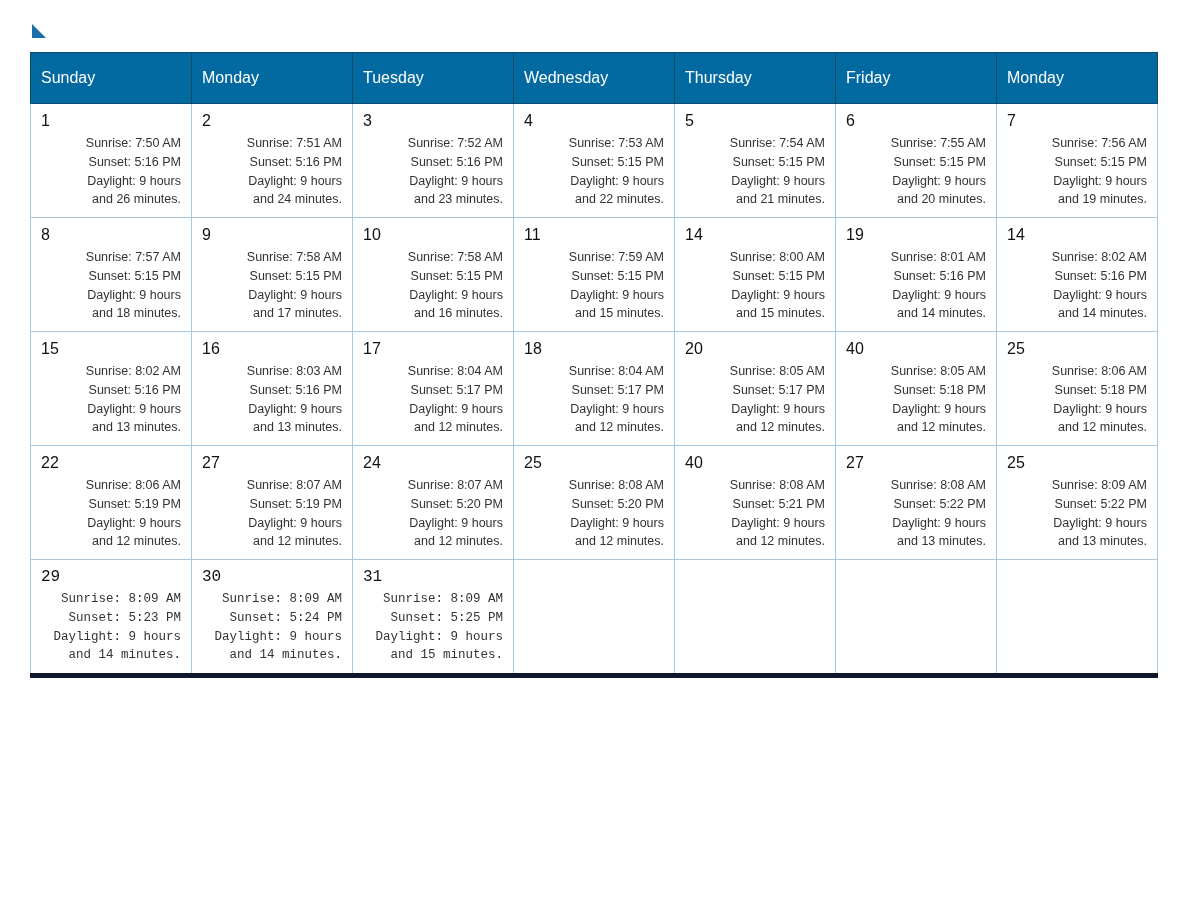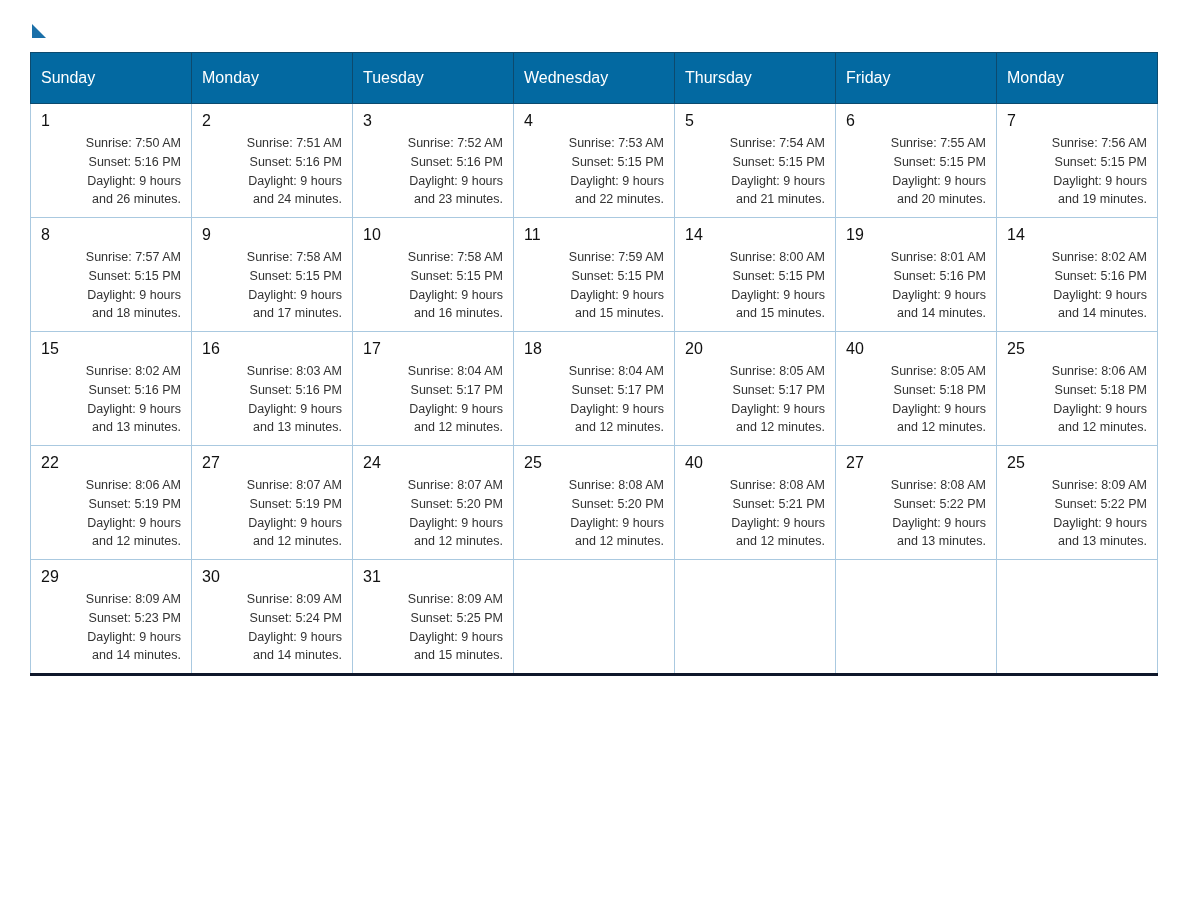--- a/index.html
+++ b/index.html
@@ -76,21 +76,22 @@
       border: 1px solid #0c4a6e;
     }
     .calendar-table td {
       vertical-align: top;
       padding: 8px 10px;
       border: 1px solid #aac9e0;
       width: calc(100% / 7);
       min-height: 90px;
     }
     .calendar-table tr:last-child td {
-      border-bottom: 3px solid #0f172a;
+      border-bottom: 5px solid #0f172a;
+      font-family: Liberation Mono, monospace;
     }
     .day-number {
       font-size: 16px;
       font-weight: normal;
       color: #111;
       margin-bottom: 4px;
     }
     .day-info {
       font-size: 12.5px;
       color: #333;

